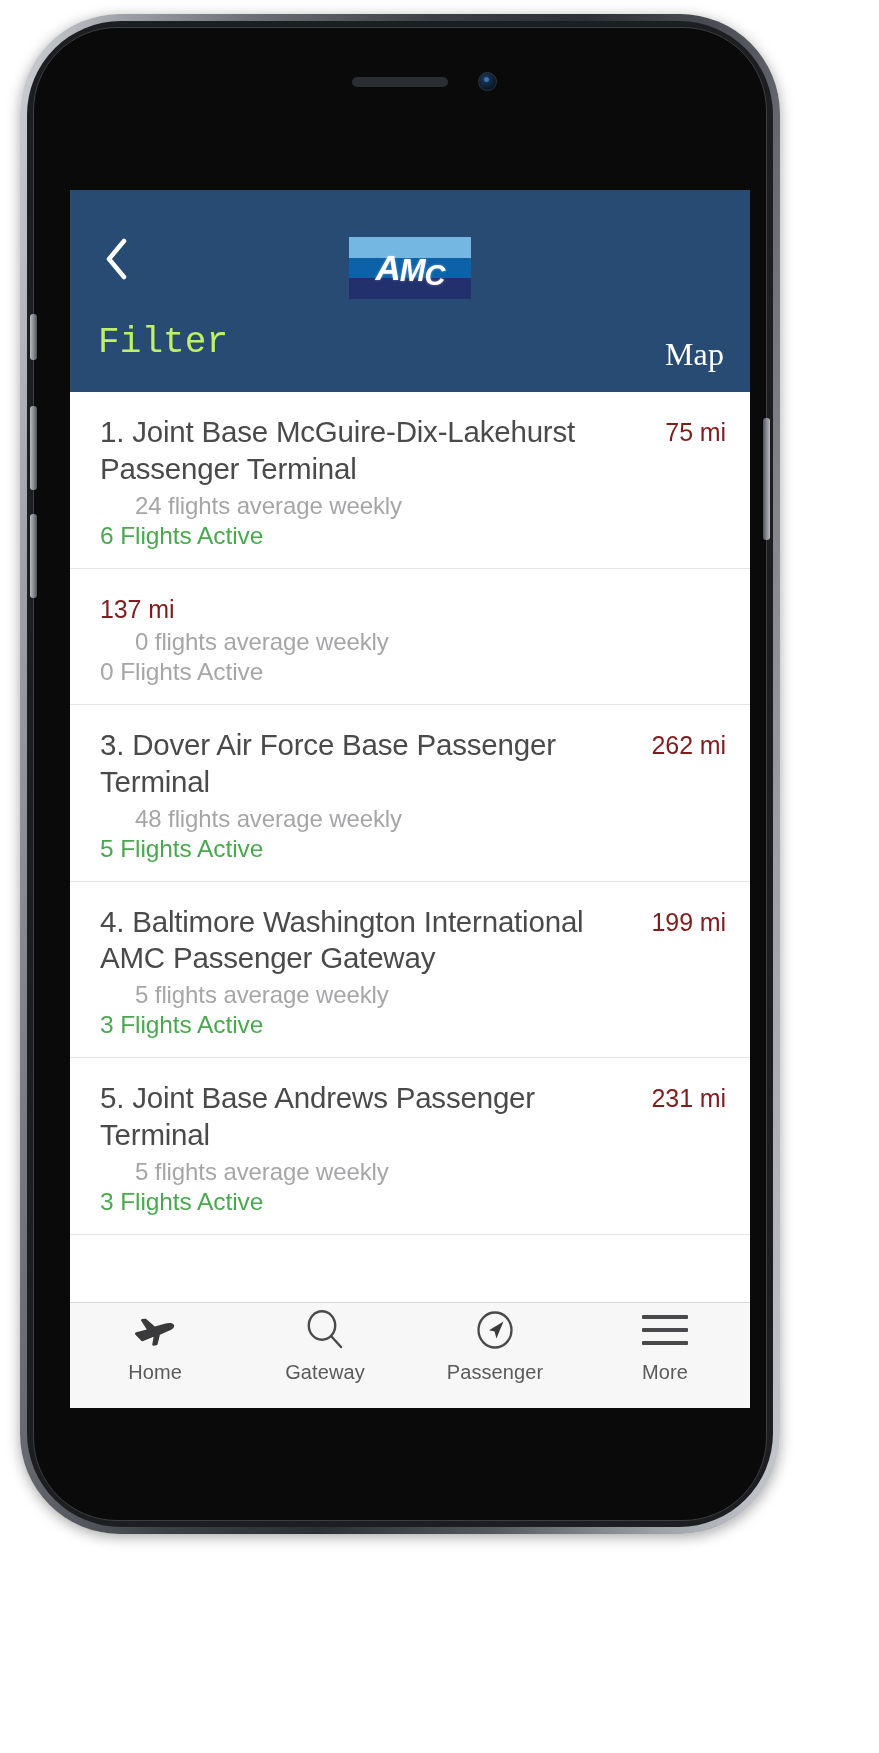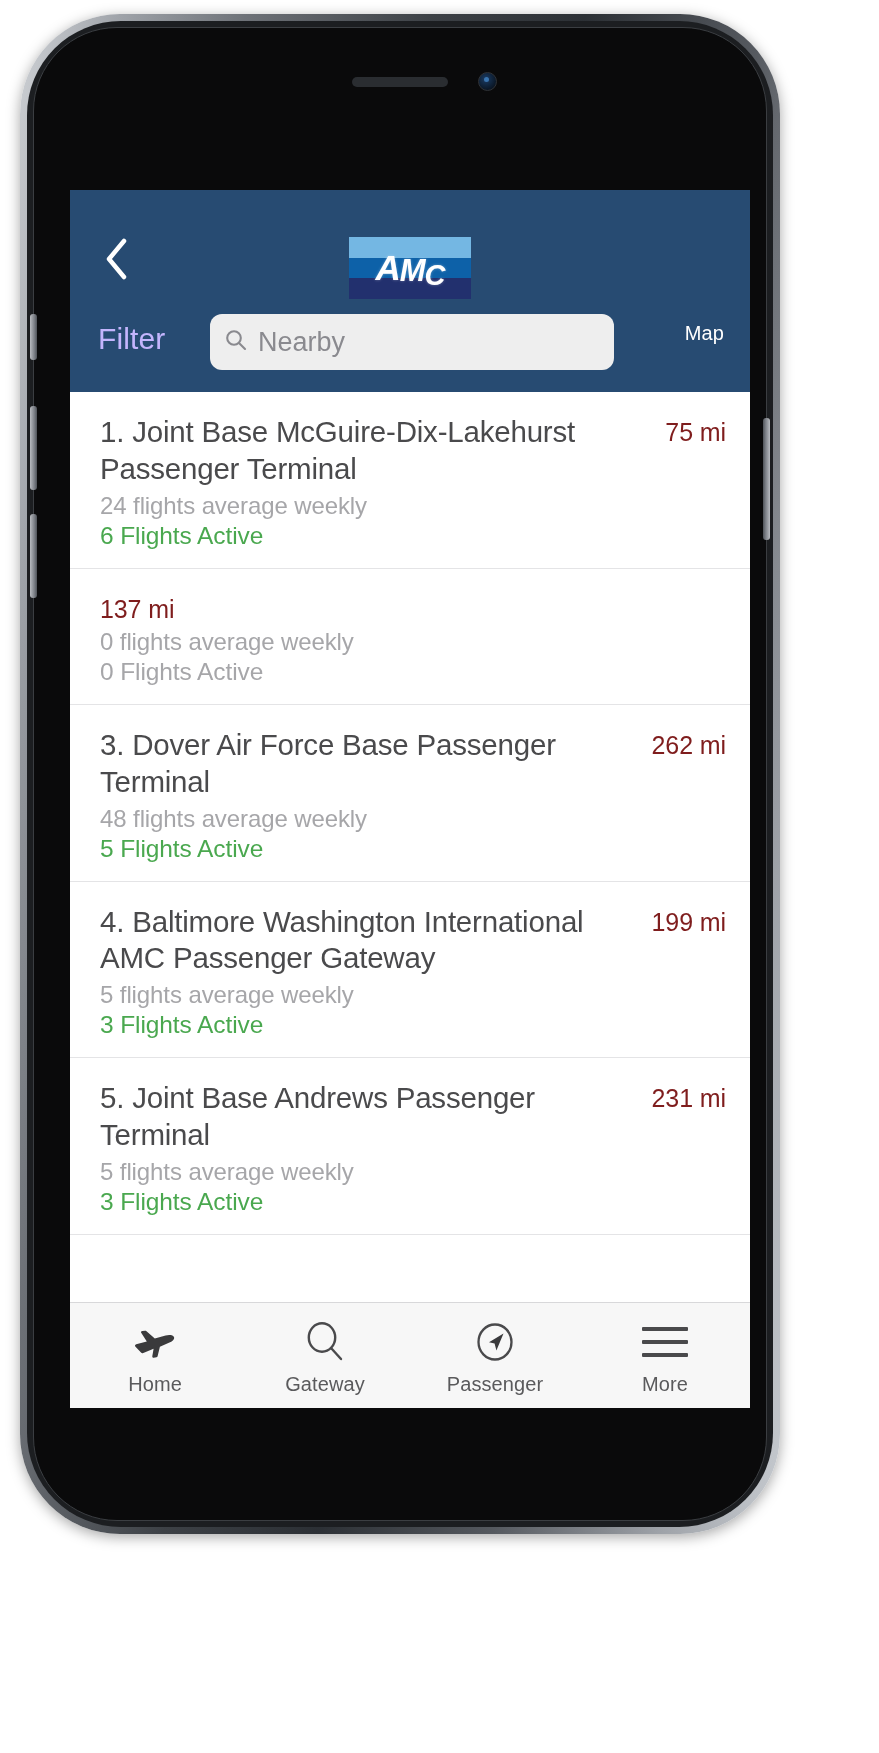--- a/index.html
+++ b/index.html
@@ -113,29 +113,31 @@
   .amc-logo-text .mid { font-size: 31px; position:relative; top:3px; }
   .amc-logo-text .low { font-size: 29px; position:relative; top:7px; }
 
   .appbar-row2 {
     position:relative;
     height: 84px;
     display:flex; align-items:center;
   }
   .filter-btn {
     position:absolute; left: 28px; top: 14px;
-    color:#c4b5fd; font-size: 30px; font-weight: 400;
+    color:#bef264; font-size: 36px; font-weight: 400;
     cursor:pointer;
     letter-spacing: .1px;
+    font-family: Liberation Mono, monospace;
   }
   .map-btn {
-    position:absolute; right: 26px; top: 14px;
-    color:#ffffff; font-size: 20px; font-weight: 400;
+    position:absolute; right: 26px; top: 28px;
+    color:#ffffff; font-size: 32px; font-weight: 400;
     cursor:pointer;
     letter-spacing: .1px;
+    font-family: Liberation Serif, serif;
   }
   .search-wrap {
     position:absolute; left: 140px; top: 6px;
     width: 404px; height: 56px;
     background:#eeeeee;
     border-radius: 12px;
     display:flex; align-items:center;
     padding: 0 14px;
   }
   .search-icon { flex: 0 0 auto; margin-right: 10px; display:block; }
@@ -172,41 +174,42 @@
     color: #7f1d1d;
     white-space: nowrap;
     padding-top: 4px;
     letter-spacing: -.1px;
   }
   .li-sub {
     margin-top: 4px;
     font-size: 24px;
     color: #a6a6a9;
     letter-spacing: -.1px;
+    margin-left: 35px;
   }
   .li-status {
     margin-top: 2px;
     font-size: 24.5px;
     letter-spacing: -.1px;
   }
   .li-status.active { color: #4aa84f; }
   .li-status.inactive { color: #a6a6a9; }
 
   
   .tabbar {
     position:absolute; left:0; right:0; bottom:0;
     height: 106px;
     background: #f7f7f7;
     border-top: 1px solid #d8d8da;
     display:flex;
   }
   .tab {
     flex:1;
     display:flex; flex-direction:column;
-    align-items:center; justify-content:center;
+    align-items:center; justify-content:flex-start;
     gap: 8px;
     cursor:pointer;
     padding-top: 4px;
   }
   .tab-icon { height: 46px; display:flex; align-items:center; justify-content:center;}
   .tab-label { font-size: 20px; color:#5a5a5c; letter-spacing:.1px;}
 
   
   .hamburger { width: 46px; height: 30px; display:flex; flex-direction:column; justify-content:space-between;}
   .hamburger span { display:block; height: 4px; background:#4a4a4c; border-radius:1px;}
@@ -243,29 +246,20 @@
                 <span class="big">A</span>
                   <span class="mid">M</span>
                   <span class="low">C</span>
               </div>
             </div>
           </div>
 
           <div class="appbar-row2">
             <div class="filter-btn">Filter</div>
 
-            <div class="search-wrap">
-              <span class="search-icon">
-                <svg width="24" height="24" viewBox="0 0 24 24" fill="none">
-                  <circle cx="10" cy="10" r="6.8" stroke="#8a8a8f" stroke-width="2.1"></circle>
-                  <line x1="15" y1="15" x2="21" y2="21" stroke="#8a8a8f" stroke-width="2.1" stroke-linecap="round"></line>
-                </svg>
-              </span>
-              <input class="search-input" type="text" placeholder="Nearby" style="">
-            </div>
 
             <div class="map-btn">Map</div>
           </div>
         </div>
 
         <div class="list" id="terminal-list">
             <div class="list-item">
               <div class="li-main">
                 <div class="li-title">1. Joint Base McGuire-Dix-Lakehurst Passenger Terminal</div>
                 <div class="li-dist">75 mi</div>

